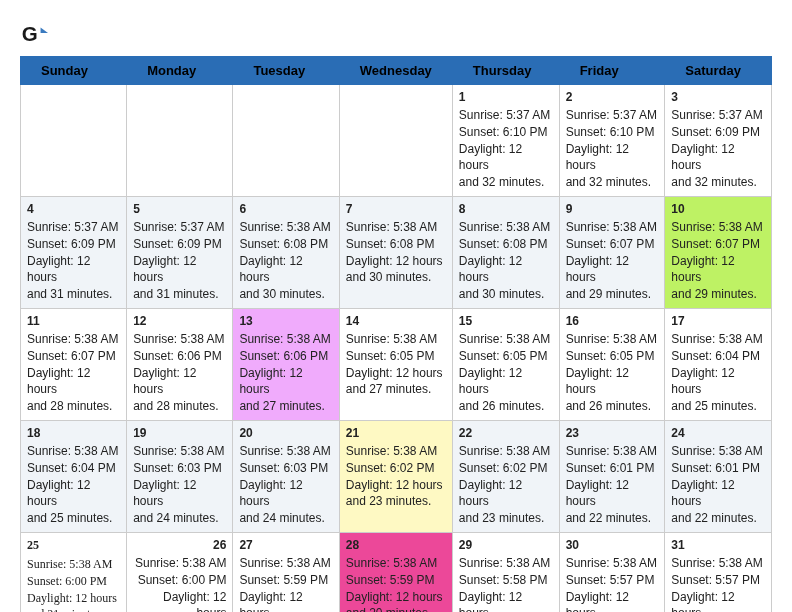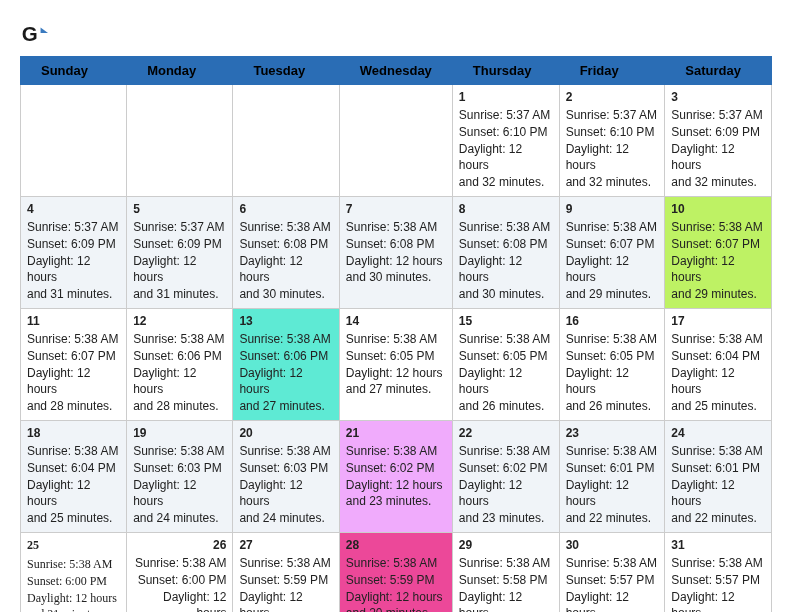--- a/index.html
+++ b/index.html
@@ -198,21 +198,21 @@
 Daylight: 12 hours
 and 28 minutes.</div>
         </td>
         <td style="background-color: rgb(255, 255, 255);">
           <span class="day-num">12</span>
           <div class="day-info" style="white-space: pre-line;">Sunrise: 5:38 AM
 Sunset: 6:06 PM
 Daylight: 12 hours
 and 28 minutes.</div>
         </td>
-        <td style="background-color: #5eead4;">
+        <td style="background-color: #f0abfc;">
           <span class="day-num">13</span>
           <div class="day-info" style="white-space: pre-line;">Sunrise: 5:38 AM
 Sunset: 6:06 PM
 Daylight: 12 hours
 and 27 minutes.</div>
         </td>
         <td style="background-color: rgb(255, 255, 255);">
           <span class="day-num">14</span>
           <div class="day-info" style="white-space: pre-line;">Sunrise: 5:38 AM
 Sunset: 6:05 PM
@@ -256,21 +256,21 @@
 Daylight: 12 hours
 and 24 minutes.</div>
         </td>
         <td style="background-color: rgb(240, 244, 248);">
           <span class="day-num">20</span>
           <div class="day-info" style="white-space: pre-line;">Sunrise: 5:38 AM
 Sunset: 6:03 PM
 Daylight: 12 hours
 and 24 minutes.</div>
         </td>
-        <td style="background-color: #f0abfc;">
+        <td style="background-color: #fef9c3;">
           <span class="day-num">21</span>
           <div class="day-info" style="white-space: pre-line;">Sunrise: 5:38 AM
 Sunset: 6:02 PM
 Daylight: 12 hours
 and 23 minutes.</div>
         </td>
         <td style="background-color: rgb(240, 244, 248); margin-left: 47px;">
           <span class="day-num">22</span>
           <div class="day-info" style="white-space: pre-line;">Sunrise: 5:38 AM
 Sunset: 6:02 PM

